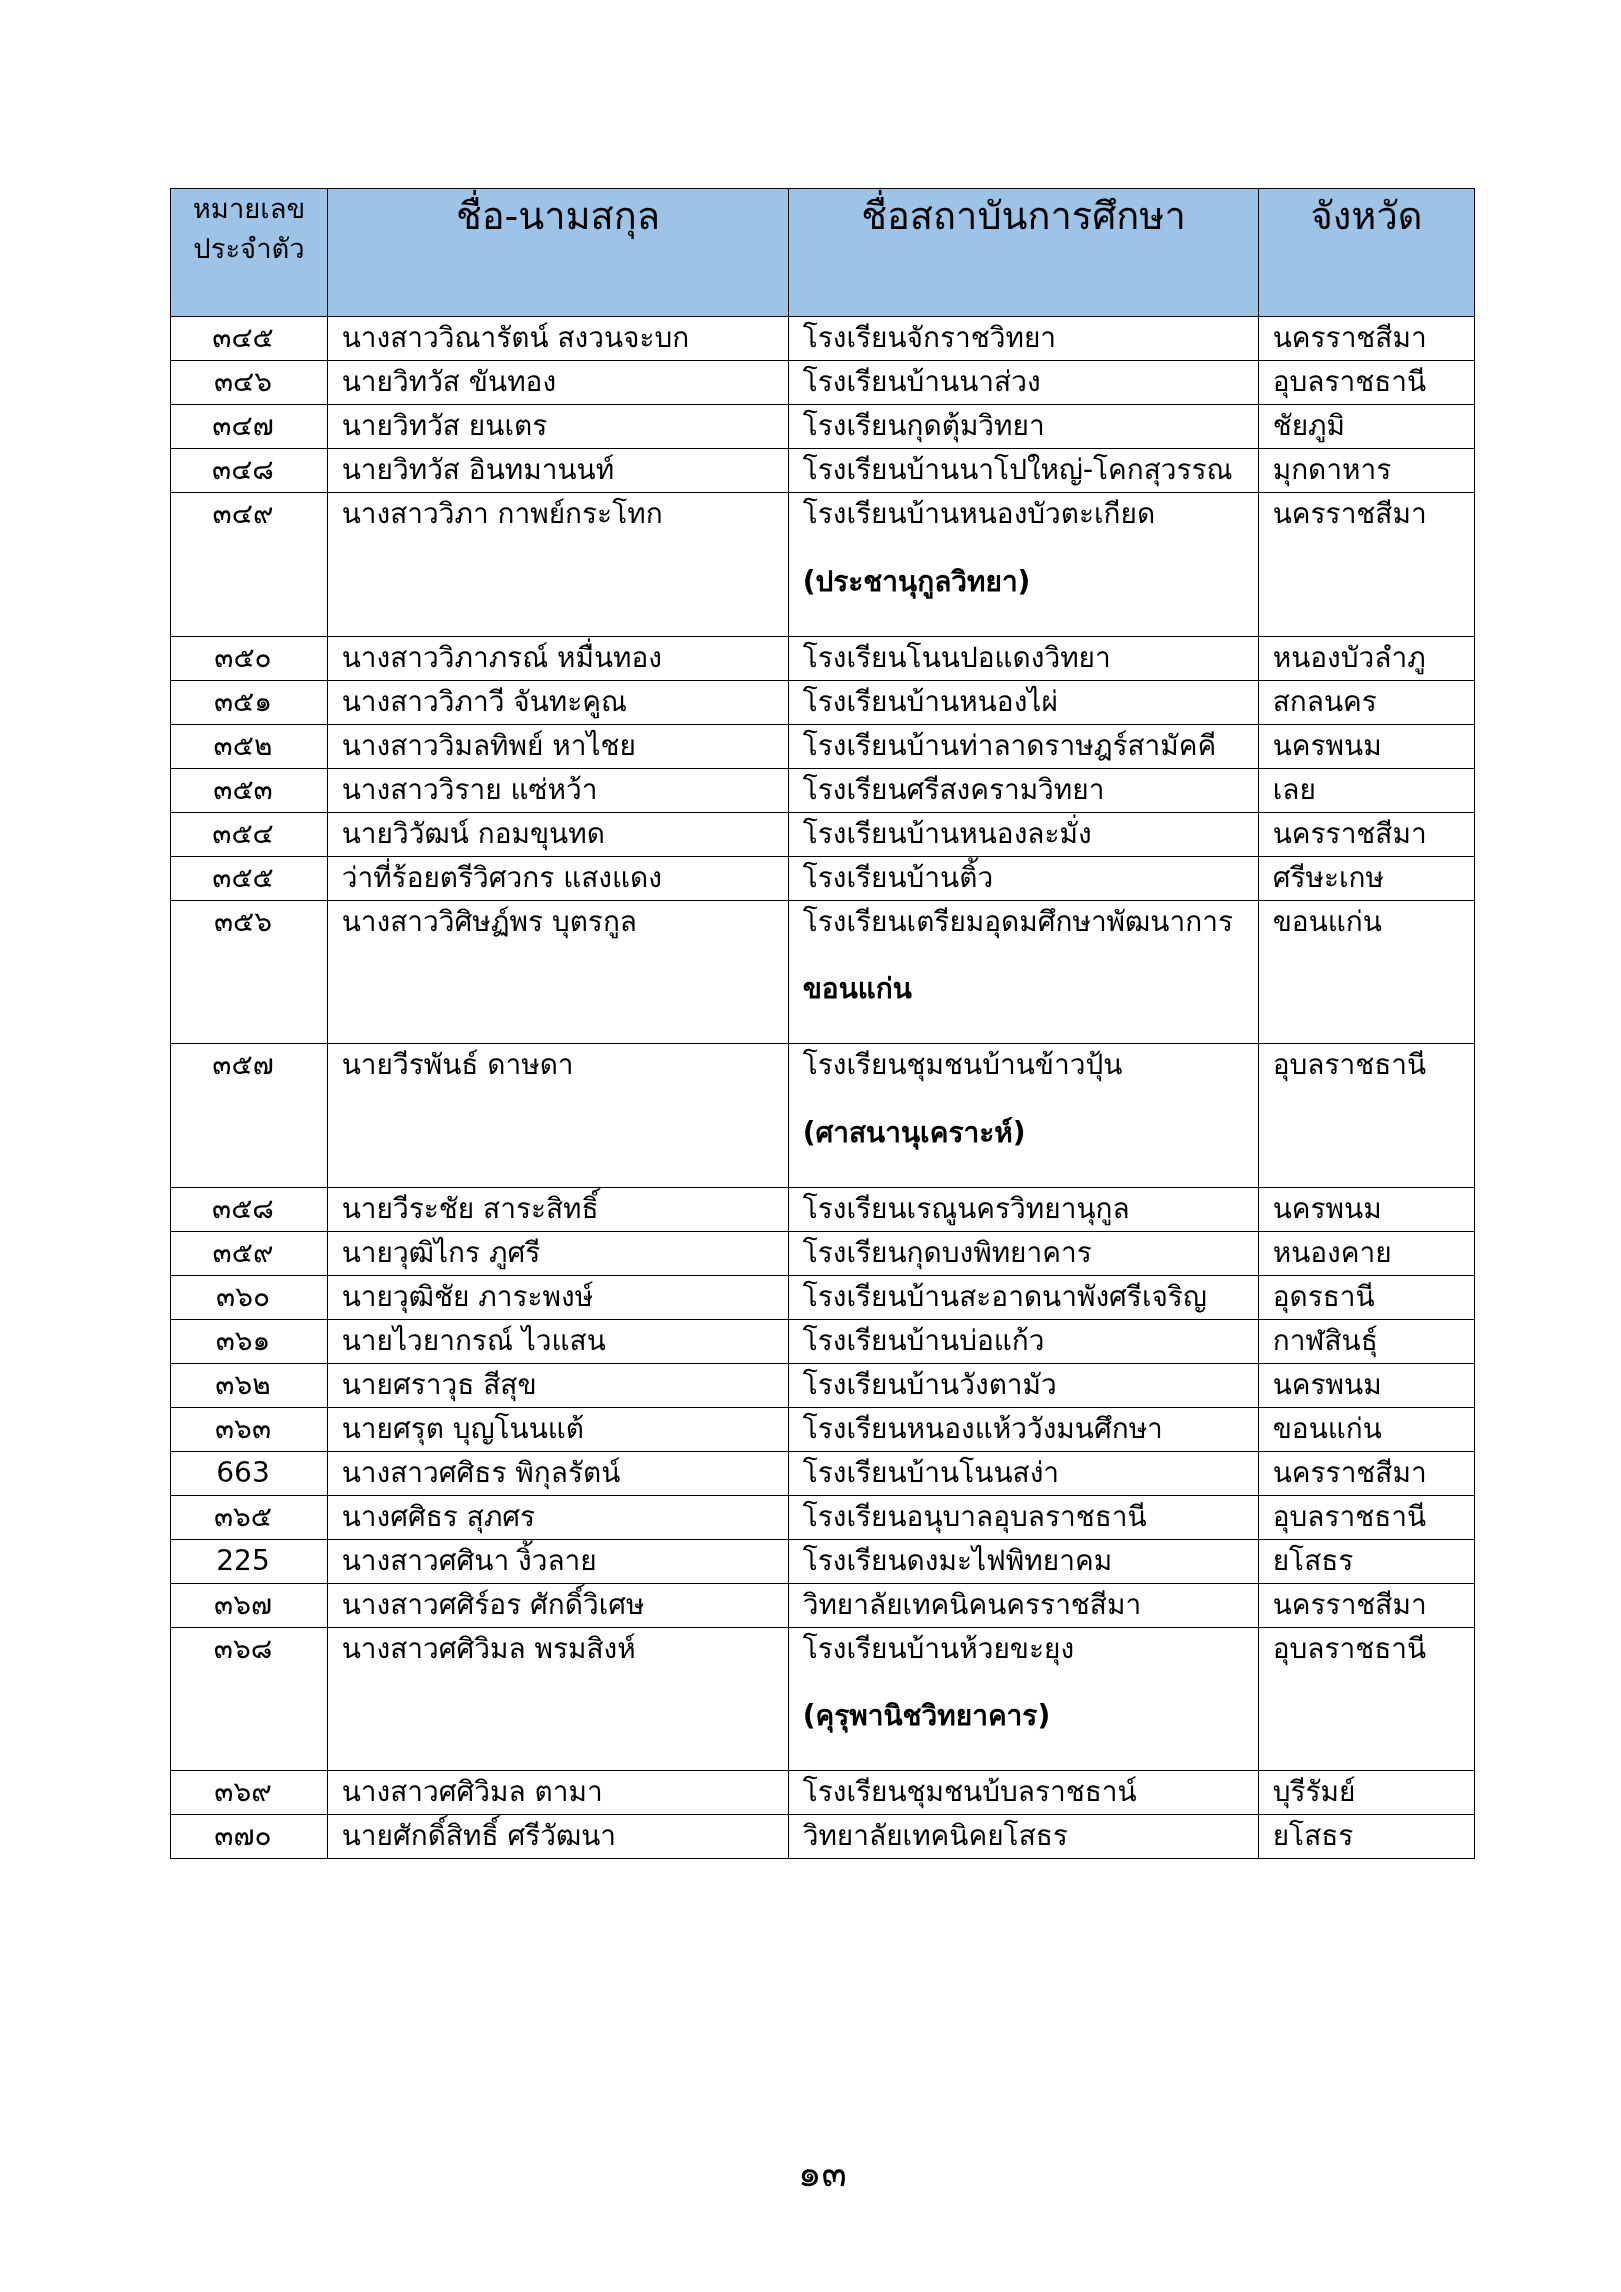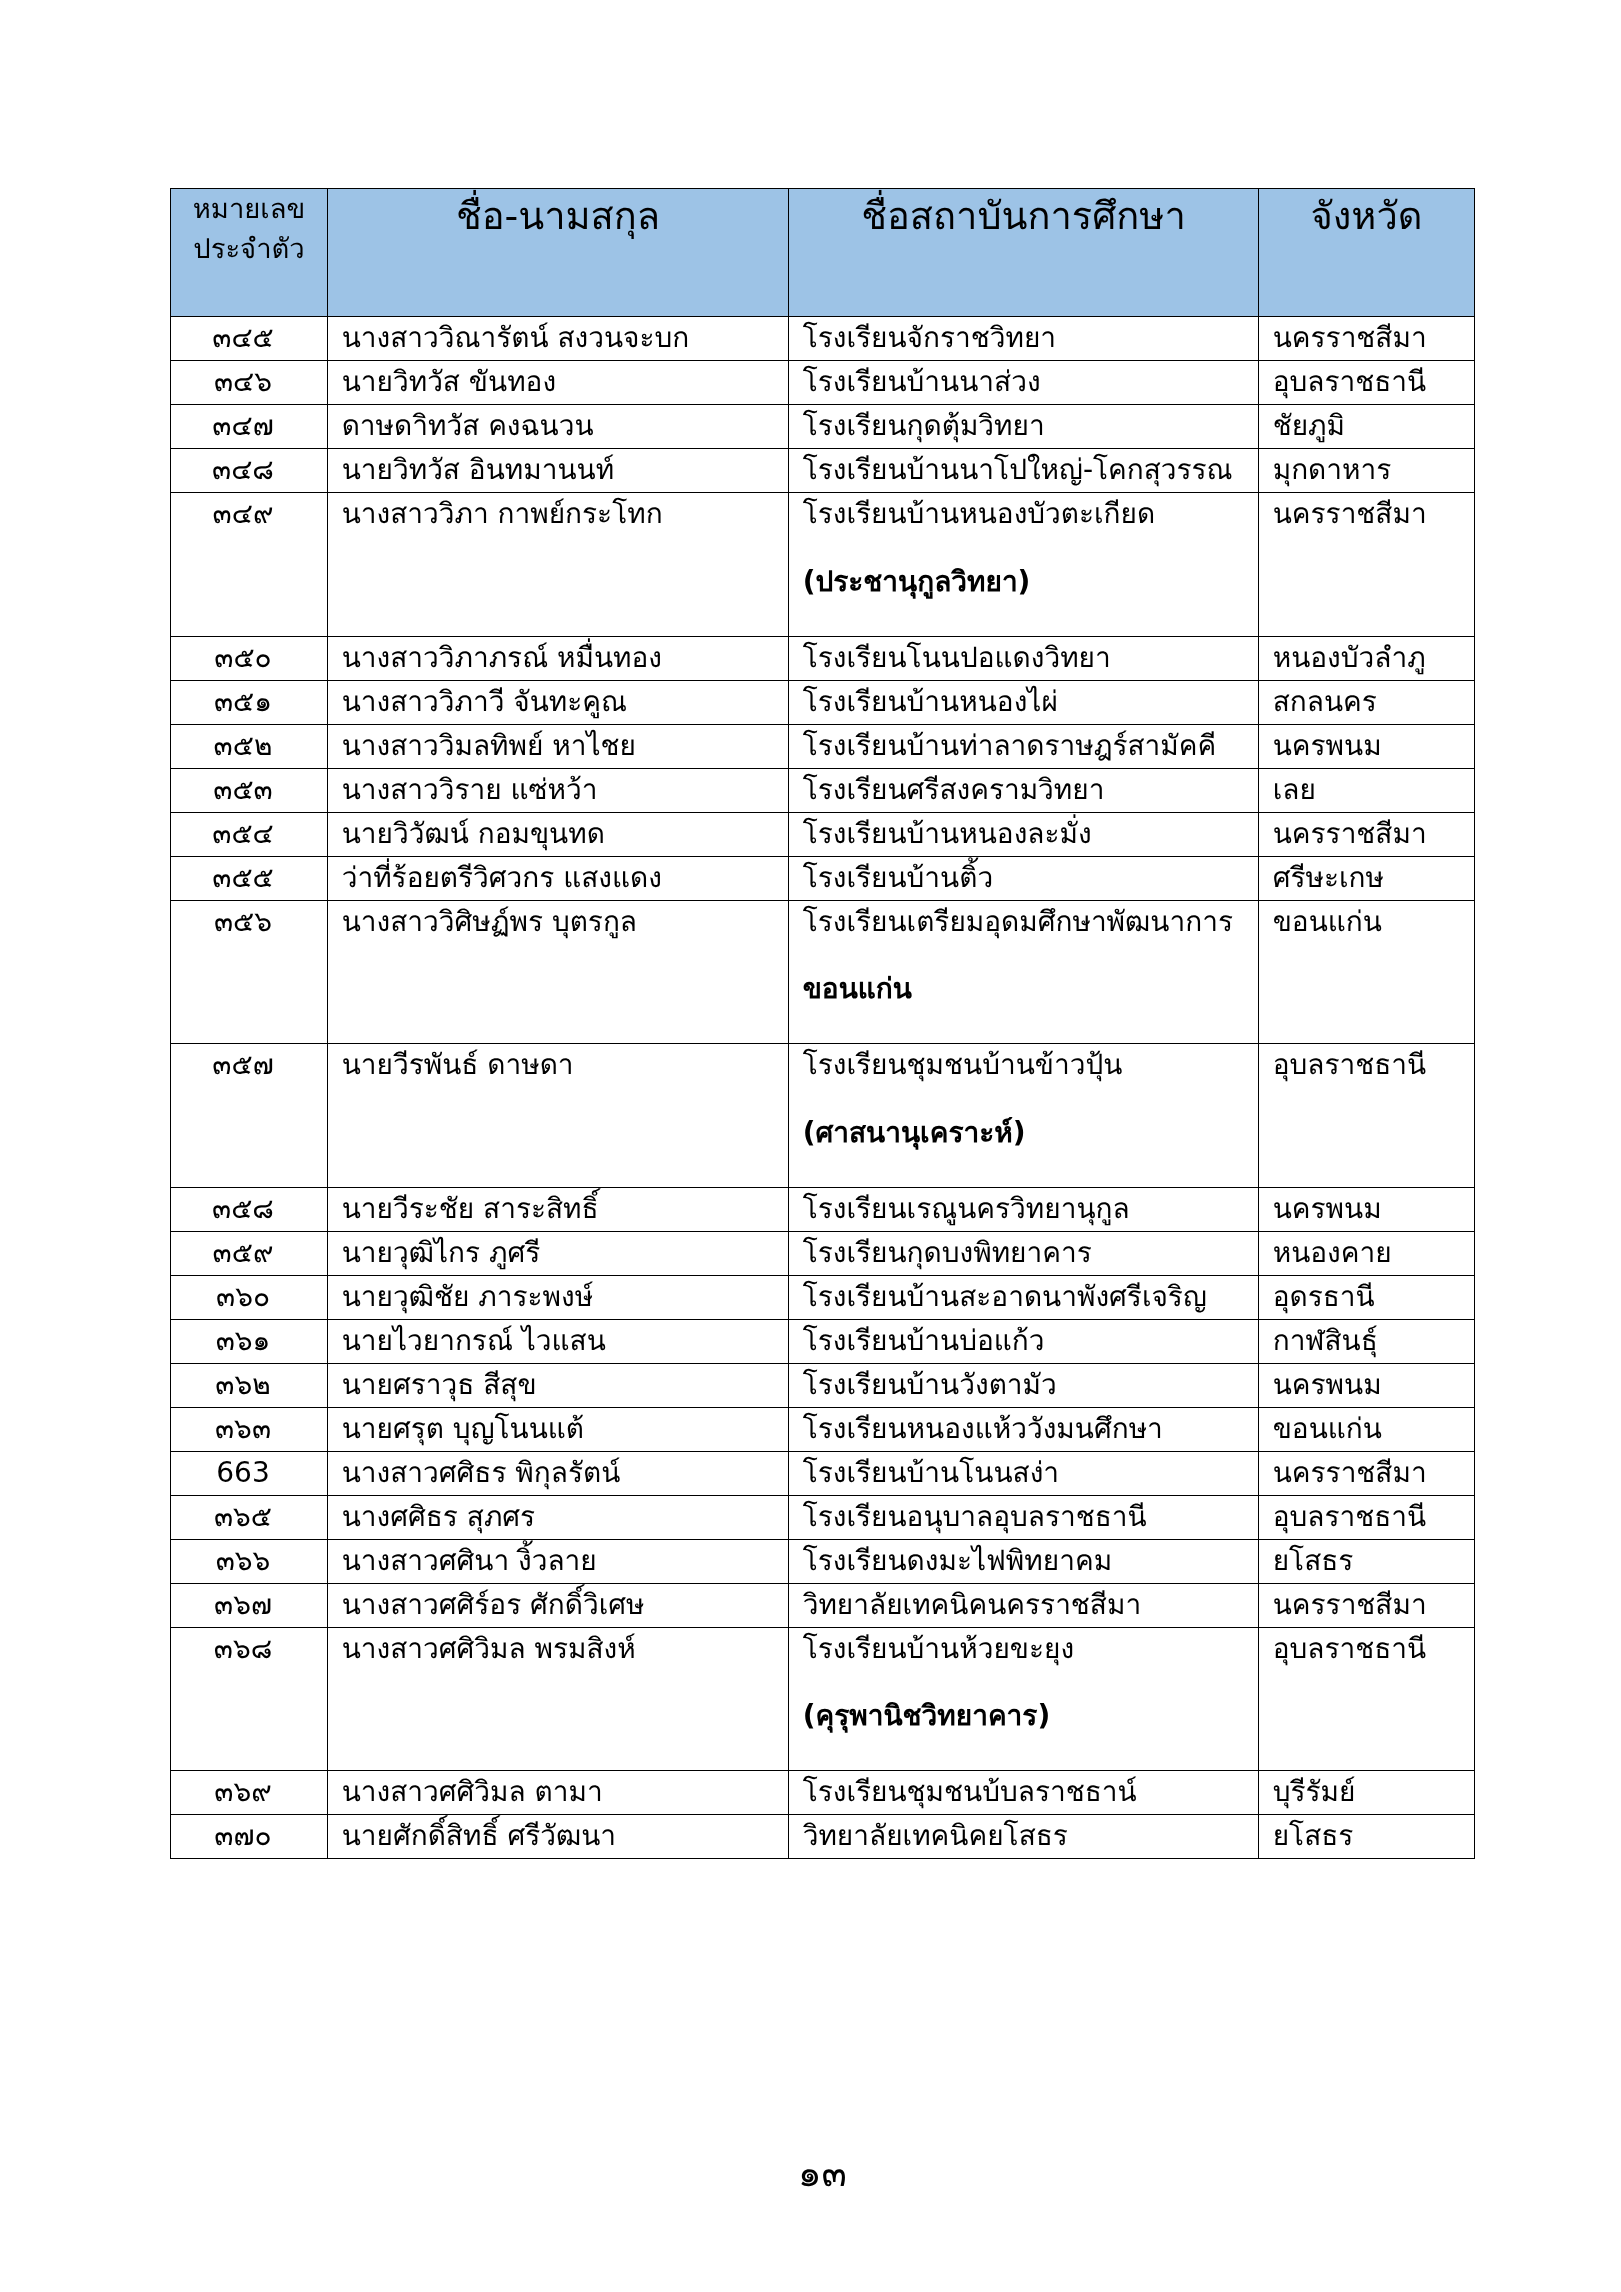--- a/index.html
+++ b/index.html
@@ -132,21 +132,21 @@
             <td class="cell-prov">นครราชสีมา</td>
           </tr>
           <tr>
             <td class="cell-id">๓๔๖</td>
             <td class="cell-name">นายวิทวัส  ขันทอง</td>
             <td class="cell-school"><span>โรงเรียนบ้านนาส่วง</span></td>
             <td class="cell-prov">อุบลราชธานี</td>
           </tr>
           <tr>
             <td class="cell-id">๓๔๗</td>
-            <td class="cell-name">ดาษดาิทวัส  คงฉนวน</td>
+            <td class="cell-name">นายวิทวัส  ยนเตร</td>
             <td class="cell-school"><span>โรงเรียนกุดตุ้มวิทยา</span></td>
             <td class="cell-prov">ชัยภูมิ</td>
           </tr>
           <tr>
             <td class="cell-id">๓๔๘</td>
             <td class="cell-name">นายวิทวัส  อินทมานนท์</td>
             <td class="cell-school"><span>โรงเรียนบ้านนาโปใหญ่-โคกสุวรรณ</span></td>
             <td class="cell-prov">มุกดาหาร</td>
           </tr>
           <tr class="tall">
@@ -245,21 +245,21 @@
             <td class="cell-school"><span>โรงเรียนบ้านโนนสง่า</span></td>
             <td class="cell-prov">นครราชสีมา</td>
           </tr>
           <tr>
             <td class="cell-id">๓๖๕</td>
             <td class="cell-name">นางศศิธร  สุภศร</td>
             <td class="cell-school"><span>โรงเรียนอนุบาลอุบลราชธานี</span></td>
             <td class="cell-prov">อุบลราชธานี</td>
           </tr>
           <tr>
-            <td class="cell-id">๓๖๖</td>
+            <td class="cell-id">225</td>
             <td class="cell-name">นางสาวศศินา  งิ้วลาย</td>
             <td class="cell-school"><span>โรงเรียนดงมะไฟพิทยาคม</span></td>
             <td class="cell-prov">ยโสธร</td>
           </tr>
           <tr>
             <td class="cell-id">๓๖๗</td>
             <td class="cell-name">นางสาวศศิร์อร  ศักดิ์วิเศษ</td>
             <td class="cell-school"><span>วิทยาลัยเทคนิคนครราชสีมา</span></td>
             <td class="cell-prov">นครราชสีมา</td>
           </tr>

